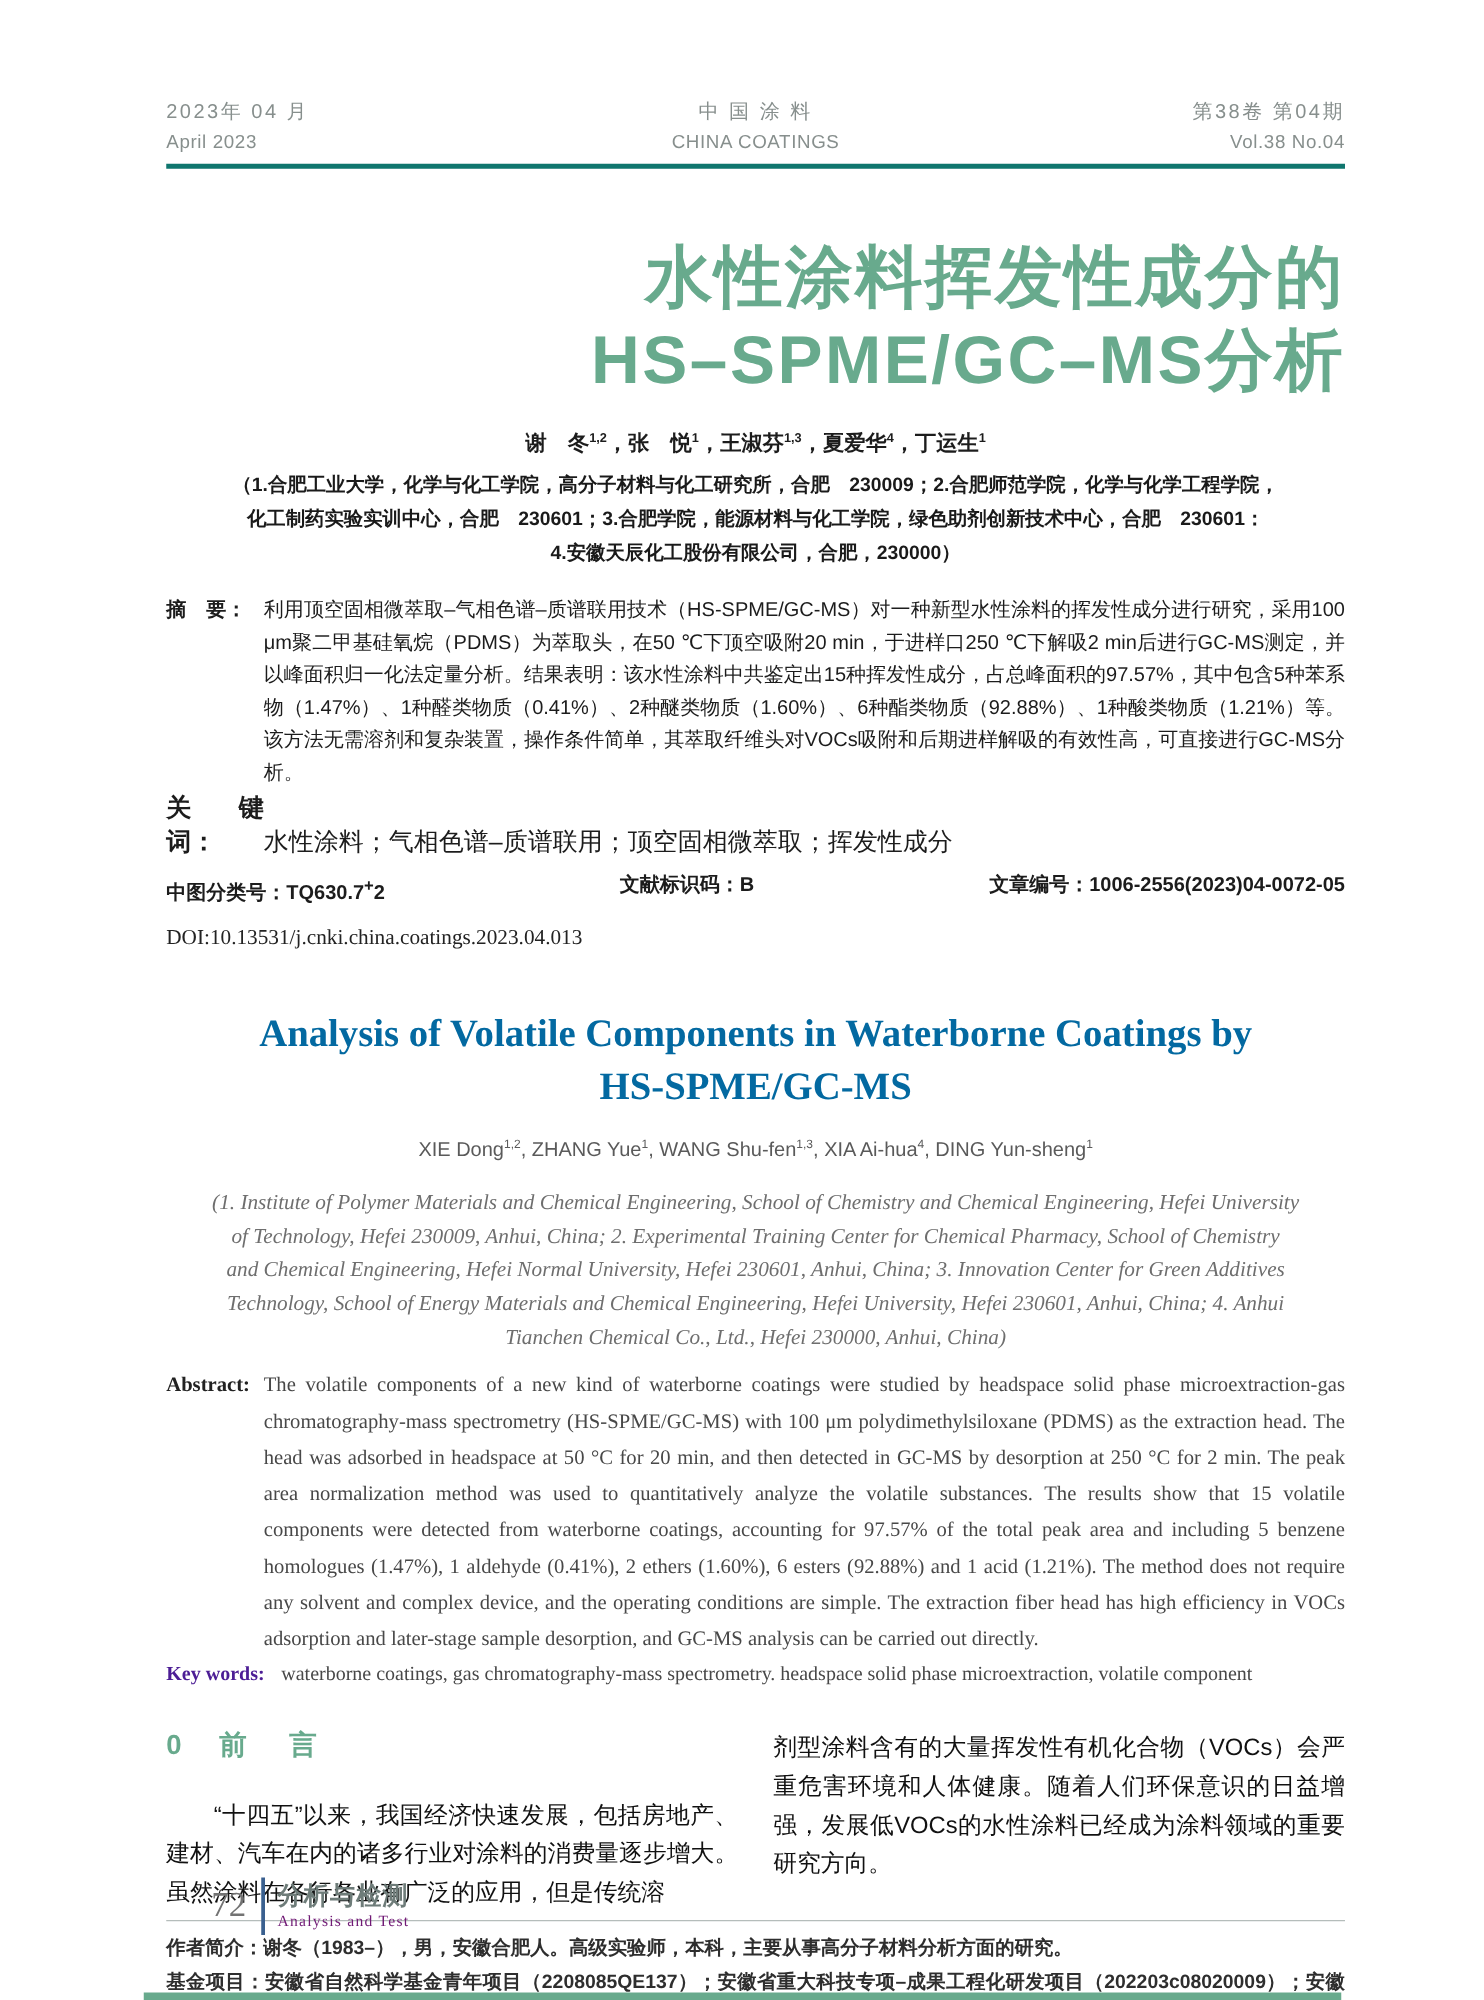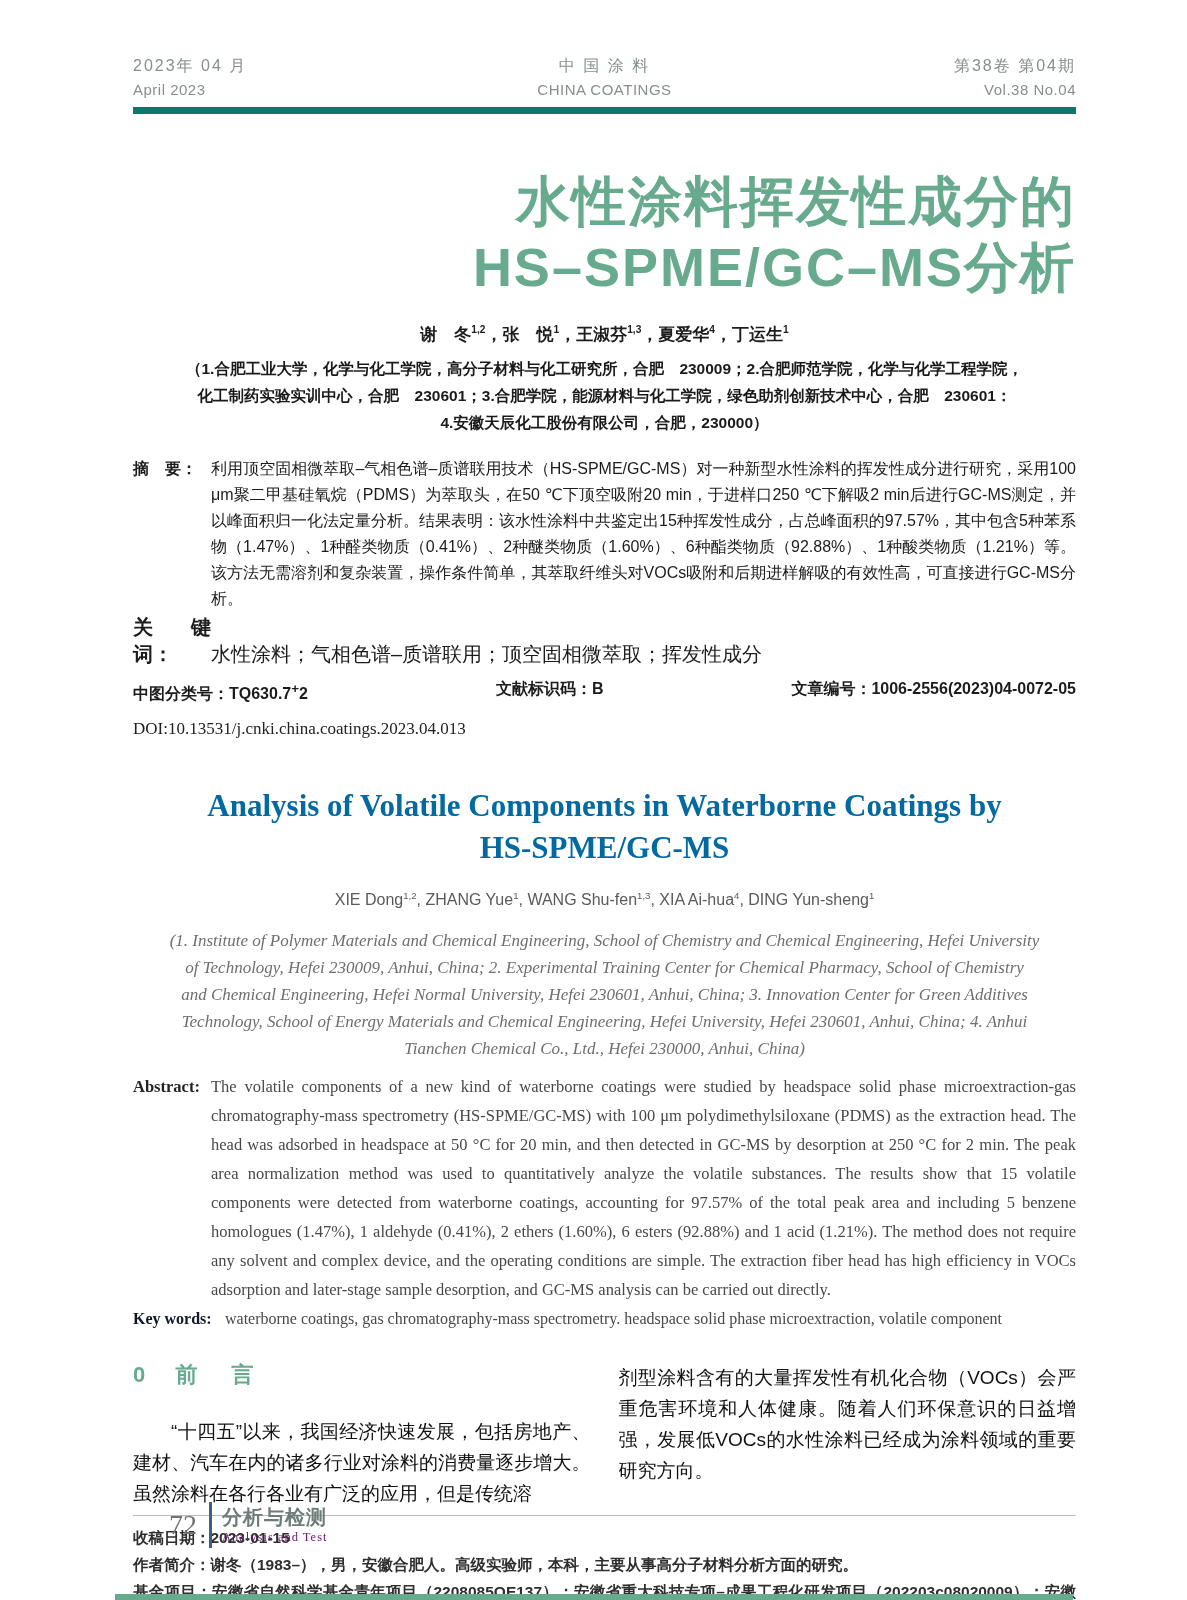--- a/index.html
+++ b/index.html
@@ -1,21 +1,21 @@
 <!DOCTYPE html>
 <html><head>
 <meta charset="utf-8">
 <style>
   html,body{margin:0;padding:0;background:#ffffff;}
   .page{position:relative;width:1187px;height:1600px;background:#ffffff;overflow:hidden;
         font-family:"Liberation Sans","DejaVu Sans",sans-serif;color:#1c1c1c;}
   .inner{width:943px;margin-left:133px;}
 
   
-  .jheader{padding-top:54px;border-bottom:7px solid #0f766e;padding-bottom:6px;color:#878f8d;}
+  .jheader{padding-top:78px;border-bottom:4px solid #0f766e;padding-bottom:6px;color:#878f8d;}
   .jh-row{display:flex;justify-content:space-between;align-items:baseline;}
   .jh-row.zh{font-size:16px;line-height:24px;letter-spacing:2px;}
   .jh-row.en{font-size:15px;line-height:23px;letter-spacing:0.5px;}
   .jh-cell{flex:1;}
   .jh-cell.c{text-align:center;}
   .jh-cell.r{text-align:right;}
 
   
   .title-zh{margin-top:54px;text-align:right;font-weight:bold;font-size:54px;line-height:66px;
             letter-spacing:2px;}
@@ -35,21 +35,21 @@
   .title-en{margin-top:44px;text-align:center;font-family:"Liberation Serif","DejaVu Serif",serif;
             font-weight:bold;font-size:31px;line-height:42px;}
   .authors-en{margin-top:16px;text-align:center;font-size:16px;line-height:22px;color:#5a5a5a;}
   .affils-en{margin-top:16px;text-align:center;font-family:"Liberation Serif","DejaVu Serif",serif;
              font-style:italic;font-size:17px;line-height:27px;color:#6e6e6e;}
   .abs-en{margin-top:10px;font-family:"Liberation Serif","DejaVu Serif",serif;font-size:16.5px;
           line-height:29px;color:#484848;}
   .abs-en .lbl78{font-family:"Liberation Serif","DejaVu Serif",serif;color:#222;}
   .kw-en{margin-top:2px;font-family:"Liberation Serif","DejaVu Serif",serif;font-size:16px;line-height:26px;color:#484848;
          padding-left:92px;text-indent:-92px;}
-  .kw-en .lbl{display:inline-block;width:92px;text-indent:0;font-weight:bold;color:#0f172a;}
+  .kw-en .lbl{display:inline-block;width:92px;text-indent:0;font-weight:bold;color:#4c1d95;}
 
   
   .sect{margin-top:30px;display:flex;gap:28px;}
   .col{width:458px;}
   .sec-head{font-size:22px;font-weight:bold;line-height:26px;margin-bottom:28px;letter-spacing:6px;}
   .body-par{font-size:19px;line-height:31px;text-align:justify;color:#111;}
   .ind2{text-indent:2em;}
 
   
   .fnrule{margin-top:6px;border-top:1px solid #b5bdbb;padding-top:8px;}
@@ -144,21 +144,20 @@
           <span>0</span>&nbsp;&nbsp;<span>前　言</span>
         </div>
         <div class="body-par ind2">“十四五”以来，我国经济快速发展，包括房地产、建材、汽车在内的诸多行业对涂料的消费量逐步增大。虽然涂料在各行各业有广泛的应用，但是传统溶</div>
       </div>
       <div class="col">
         <div class="body-par">剂型涂料含有的大量挥发性有机化合物（VOCs）会严重危害环境和人体健康。随着人们环保意识的日益增强，发展低VOCs的水性涂料已经成为涂料领域的重要研究方向。</div>
       </div>
     </div>
 
     <div class="fnrule">
-      <div class="fn">收稿日期：2023-01-15</div>
       <div class="fn">作者简介：谢冬（1983–），男，安徽合肥人。高级实验师，本科，主要从事高分子材料分析方面的研究。</div>
       <div class="fn">基金项目：安徽省自然科学基金青年项目（2208085QE137）；安徽省重大科技专项–成果工程化研发项目（202203c08020009）；安徽省高等学校省级质量工程项目（2021sysxzx025）</div>
     </div>
 
   </div>
 
   <div class="pfooter">
     <span class="pagenum">72</span>
     <span class="fbar" style="background: rgb(58, 96, 143);"></span>
     <span>

